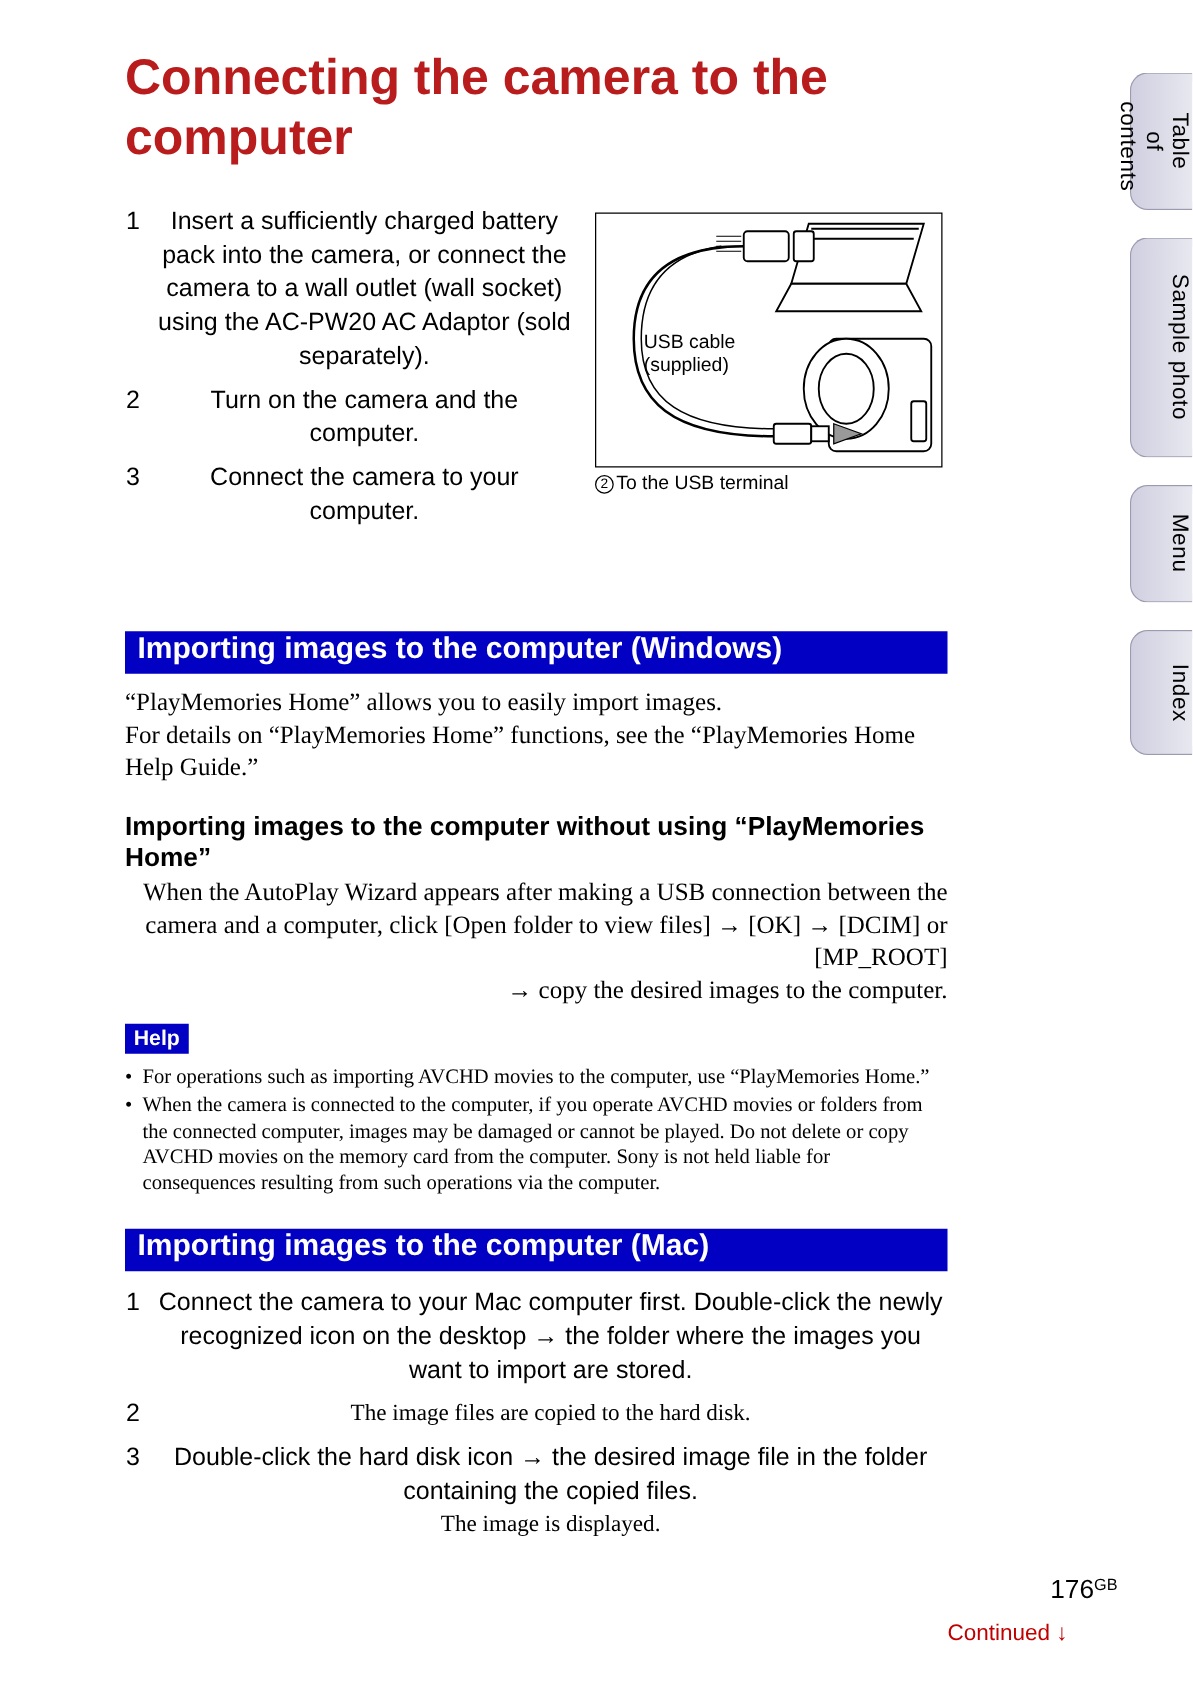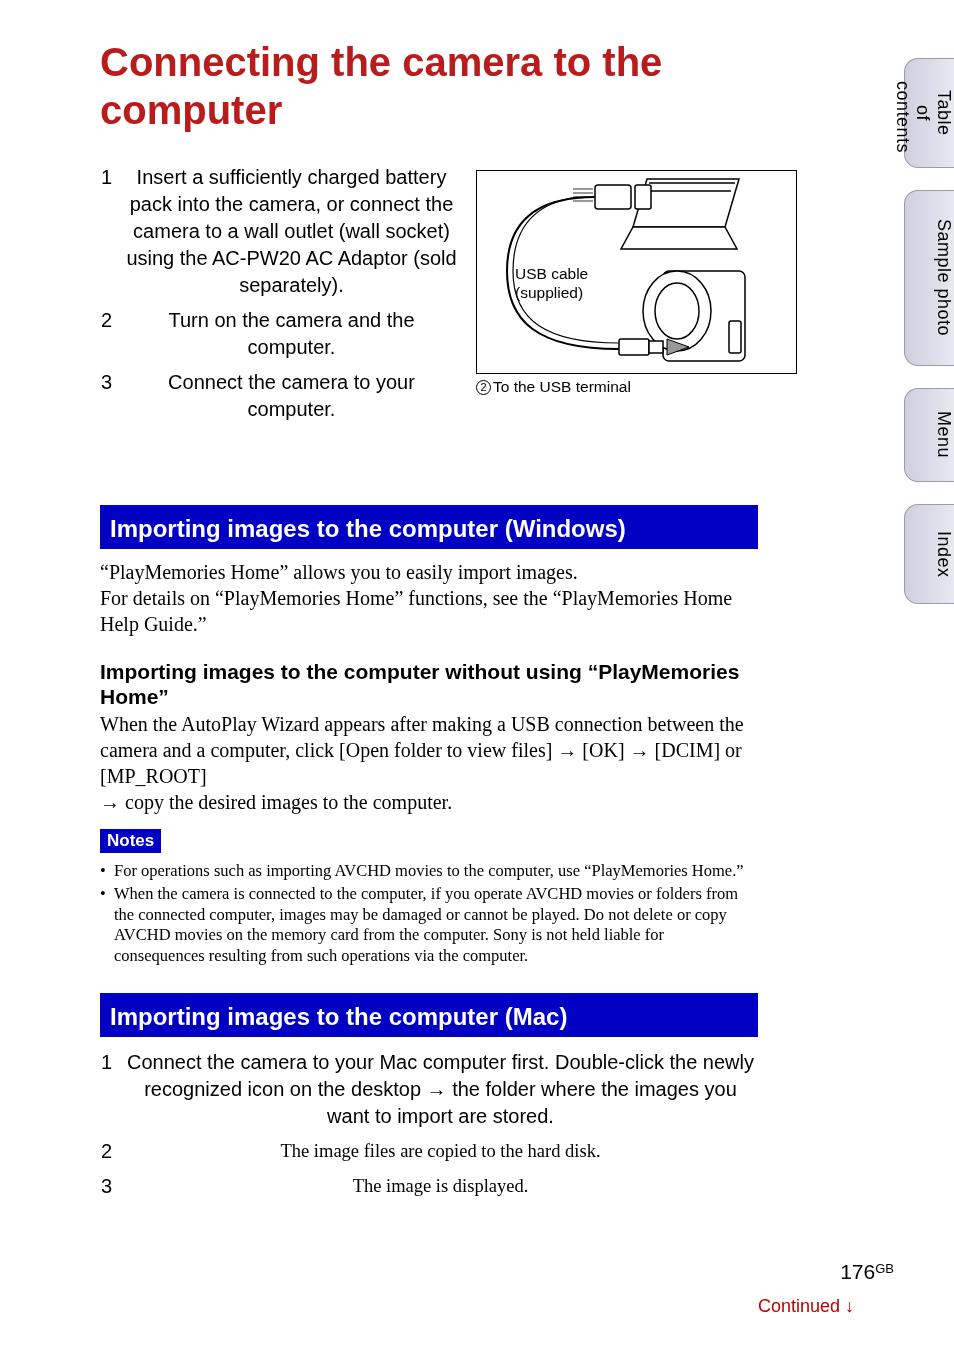--- a/index.html
+++ b/index.html
@@ -64,40 +64,40 @@
       border: 1.3px solid #000;
       border-radius: 50%;
       text-align: center;
       font-size: 11px;
       line-height: 13px;
       vertical-align: 1px;
       margin-right: 2px;
     }
     .diagram-box {
       border: 1px solid #000;
-      width: 321px;
+      width: 278px;
       height: 204px;
       margin: 6px 0 4px 8px;
       position: relative;
       background: #fff;
     }
     .usb-label {
       position: absolute;
       font-size: 15.5px;
       line-height: 1.2;
       left: 38px;
       top: 94px;
     }
     .diagram-box svg { position: absolute; inset: 0; }
     .section-bar {
       background: #0200c2;
       color: #fff;
       font-size: 24px;
       font-weight: bold;
-      padding: 10px 10px 6px 10px;
+      padding: 0 10px 6px 10px;
       margin-top: 74px;
     }
     .section-bar.second { margin-top: 26px; }
     .body-serif {
       font-family: 'Times New Roman', Times, serif;
       font-size: 20px;
       line-height: 1.3;
       margin-top: 10px;
     }
     .subhead {
@@ -248,23 +248,23 @@
       <div class="callout" style="margin-left:8px">
         <span class="circnum">2</span><span>To the USB terminal</span>
       </div>
     </div>
   </div>
 
   <div class="section-bar">Importing images to the computer (Windows)</div>
   <div class="body-serif" id="s1body" style="white-space: pre-line;">“PlayMemories Home” allows you to easily import images.
 For details on “PlayMemories Home” functions, see the “PlayMemories Home Help Guide.”</div>
   <div class="subhead">Importing images to the computer without using “PlayMemories Home”</div>
-  <div class="body-serif" style="margin-top: 2px; white-space: pre-line;" id="s1sub">When the AutoPlay Wizard appears after making a USB connection between the camera and a computer, click [Open folder to view files] → [OK] → [DCIM] or [MP_ROOT] 
+  <div class="body-serif" style="margin-top: 2px; white-space: pre-line; text-align: right;" id="s1sub">When the AutoPlay Wizard appears after making a USB connection between the camera and a computer, click [Open folder to view files] → [OK] → [DCIM] or [MP_ROOT] 
 → copy the desired images to the computer.</div>
-  <div class="notes-tag">Notes</div>
+  <div class="notes-tag">Help</div>
   <ul class="notes-list">
     <li>For operations such as importing AVCHD movies to the computer, use “PlayMemories Home.”</li>
     <li>When the camera is connected to the computer, if you operate AVCHD movies or folders from the connected computer, images may be damaged or cannot be played. Do not delete or copy AVCHD movies on the memory card from the computer. Sony is not held liable for consequences resulting from such operations via the computer.</li>
   </ul>
 
   <div class="section-bar second">Importing images to the computer (Mac)</div>
   <ol class="step-list" style="margin-top:12px">
     <li class="step">
       <div class="step-num">1</div>
       <div class="step-body">
@@ -273,20 +273,21 @@
     </li>
     <li class="step">
       <div class="step-num">2</div>
       <div class="step-body">
         <div class="step-sub">The image files are copied to the hard disk.</div>
       </div>
     </li>
     <li class="step">
       <div class="step-num">3</div>
       <div class="step-body">
+        <div class="step-text" id="m3">Double-click the hard disk icon → the desired image file in the folder containing the copied files.</div>
         <div class="step-sub">The image is displayed.</div>
       </div>
     </li>
   </ol>
 </div>
 
 <div class="sidebar">
   <div class="tab h-s">Table of contents</div>
   <div class="tab h-m">Sample photo</div>
   <div class="tab h-xs">Menu</div>

